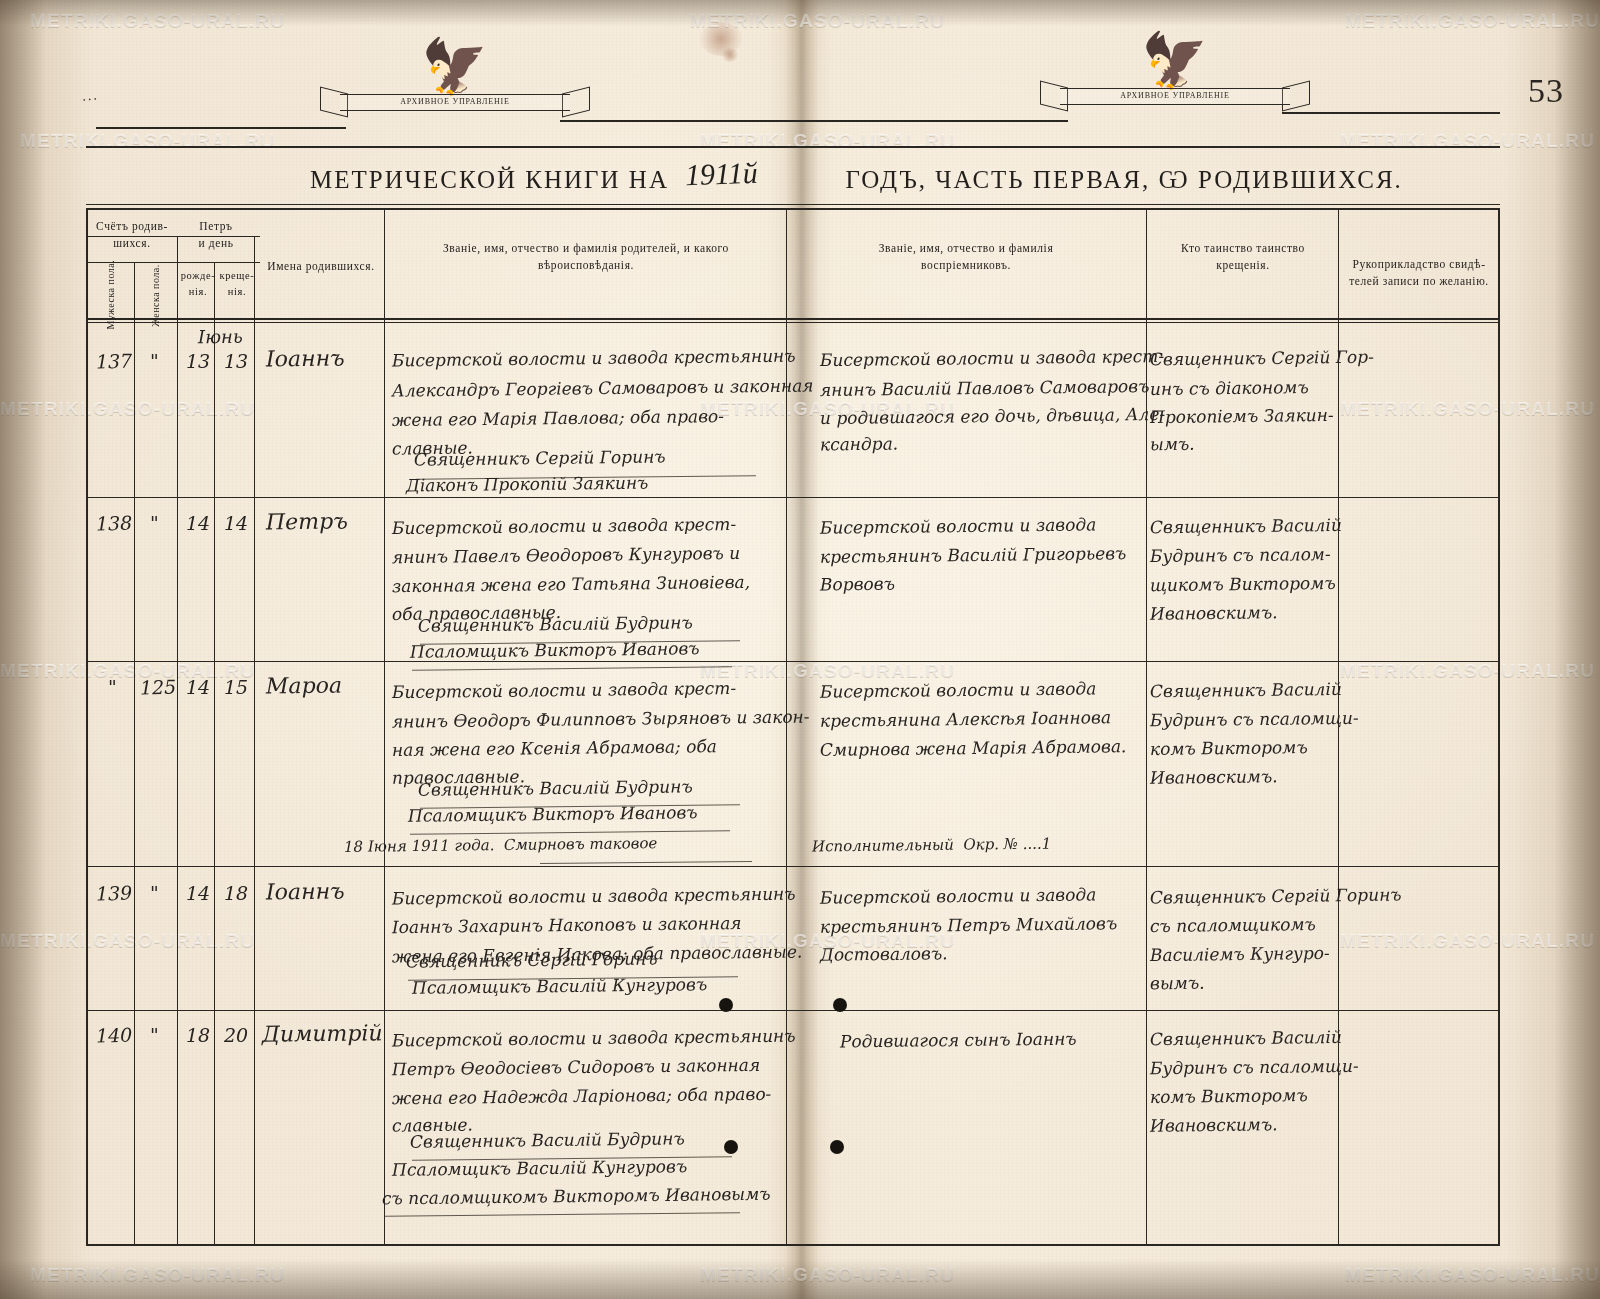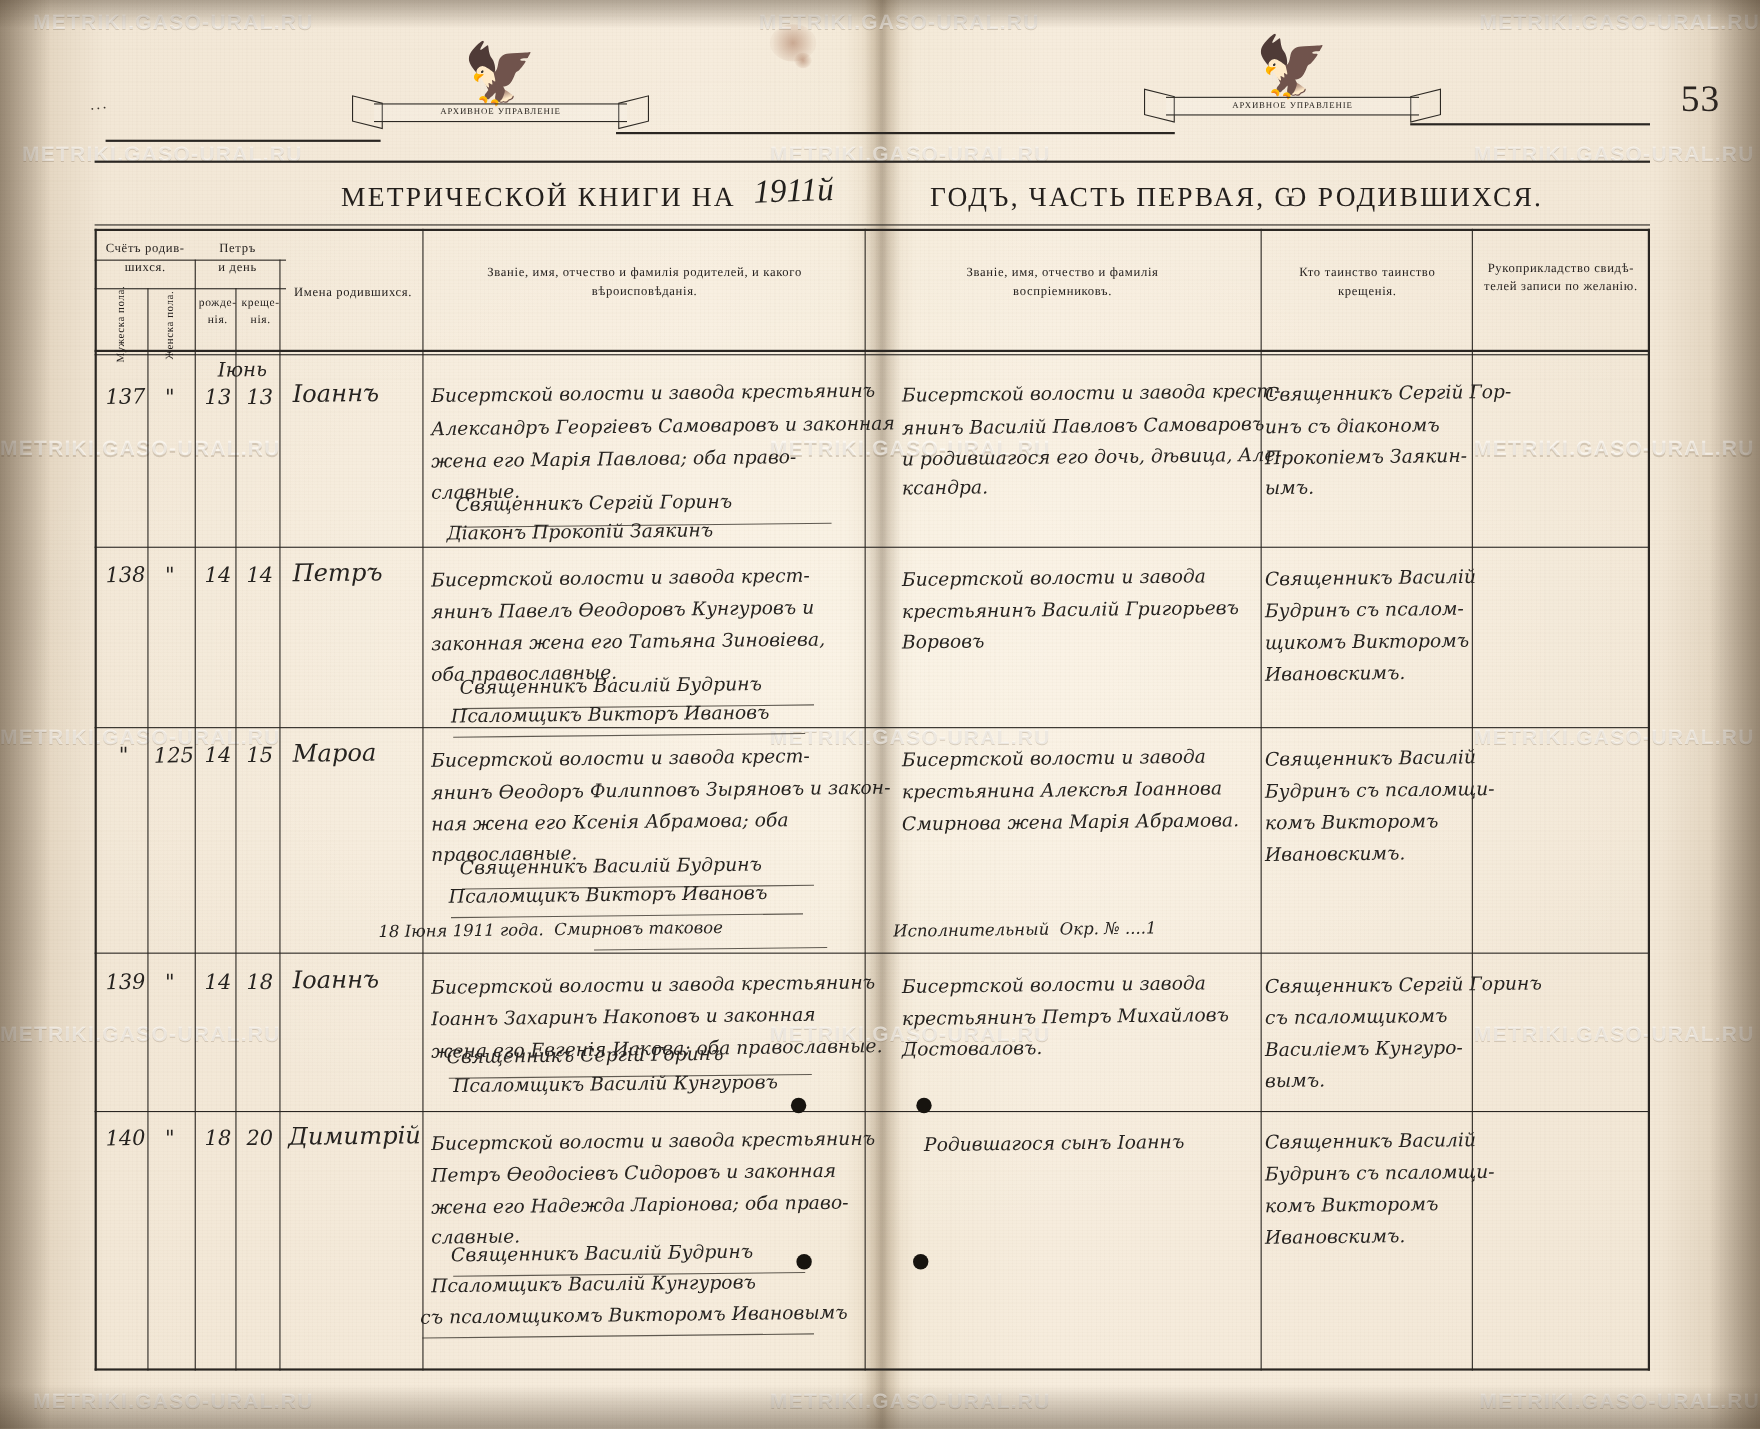--- a/index.html
+++ b/index.html
@@ -313,21 +313,21 @@
   <div class="colhead sm" style="left:218px;top:268px;width:38px;white-space:pre-line;">креще-
 нія.</div>
 
   <div class="colhead" style="left:258px;top:258px;width:126px;">Имена родившихся.</div>
   <div class="colhead" style="left:390px;top:240px;width:392px;white-space:pre-line;">Званіе, имя, отчество и фамилія родителей, и какого
 вѣроисповѣданія.</div>
   <div class="colhead" style="left:790px;top:240px;width:352px;white-space:pre-line;">Званіе, имя, отчество и фамилія
 воспріемниковъ.</div>
   <div class="colhead" style="left:1150px;top:240px;width:186px;white-space:pre-line;">Кто таинство таинство
 крещенія.</div>
-  <div class="colhead" style="left:1342px;top:236px;width:154px;white-space:pre-line;">Рукоприкладство свидѣ-
+  <div class="colhead" style="left:1342px;top:256px;width:154px;white-space:pre-line;">Рукоприкладство свидѣ-
 телей записи по желанію.</div>
 
   <div class="hand num tilt1" style="left:96px;top:350px;">137</div>
   <div class="hand num" style="left:150px;top:350px;">"</div>
   <div class="hand month tilt2" style="left:198px;top:326px;">Iюнь</div>
   <div class="hand num" style="left:186px;top:350px;">13</div>
   <div class="hand num" style="left:224px;top:350px;">13</div>
   <div class="hand big tilt2" style="left:266px;top:345px;">Іоаннъ</div>
 
   <div class="hand n tilt2" style="left:392px;top:348px;">Бисертской волости и завода крестьянинъ</div>

